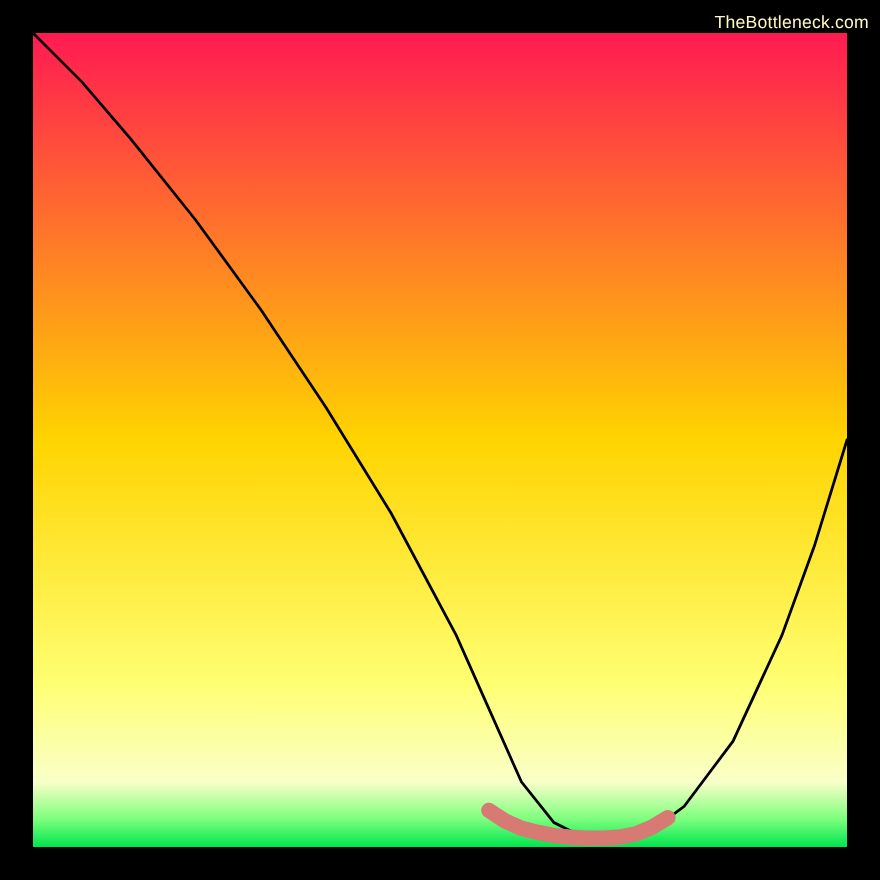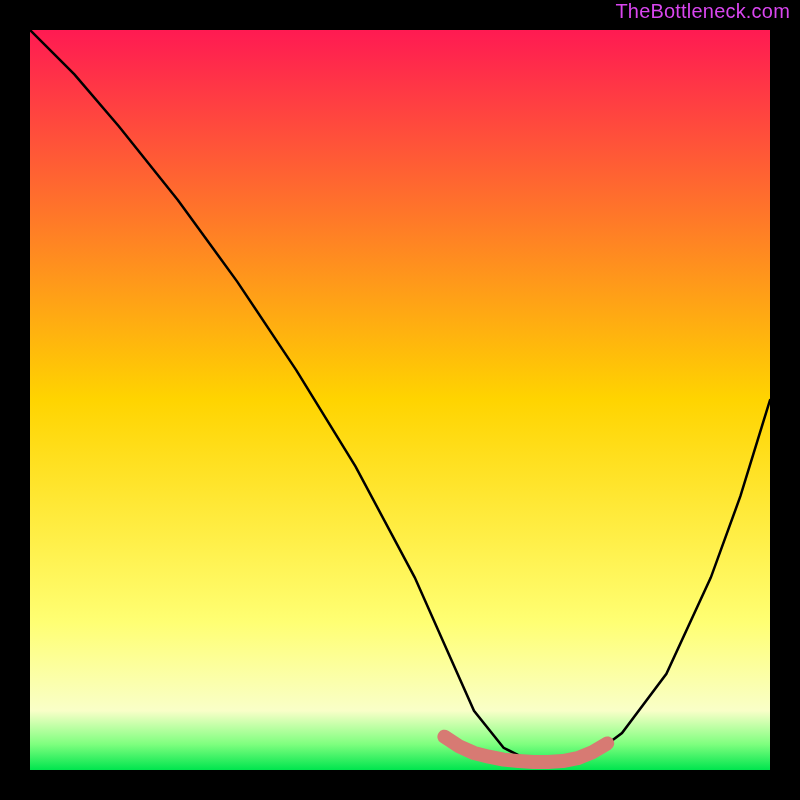--- a/index.html
+++ b/index.html
@@ -12,25 +12,25 @@
     font-family: Arial, Helvetica, sans-serif;
   }
   .wrap {
     position: relative;
     width: 800px;
     height: 800px;
     background: #000;
   }
   .watermark {
     position: absolute;
-    top: 0;
+    top: 12px;
     right: 10px;
-    font-size: 20px;
+    font-size: 16px;
     font-weight: 400;
-    color: #d946ef;
+    color: #fef9c3;
     letter-spacing: 0.2px;
   }
   .plot {
     position: absolute;
     left: 30px;
     top: 30px;
     width: 740px;
     height: 740px;
   }
   .plot svg {

